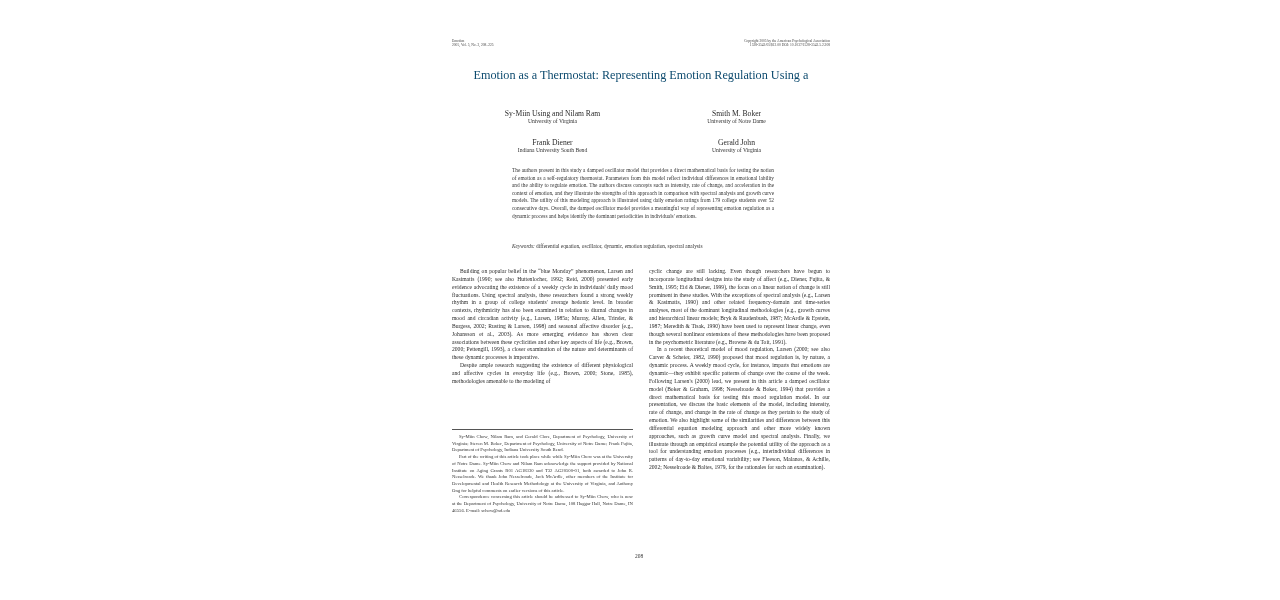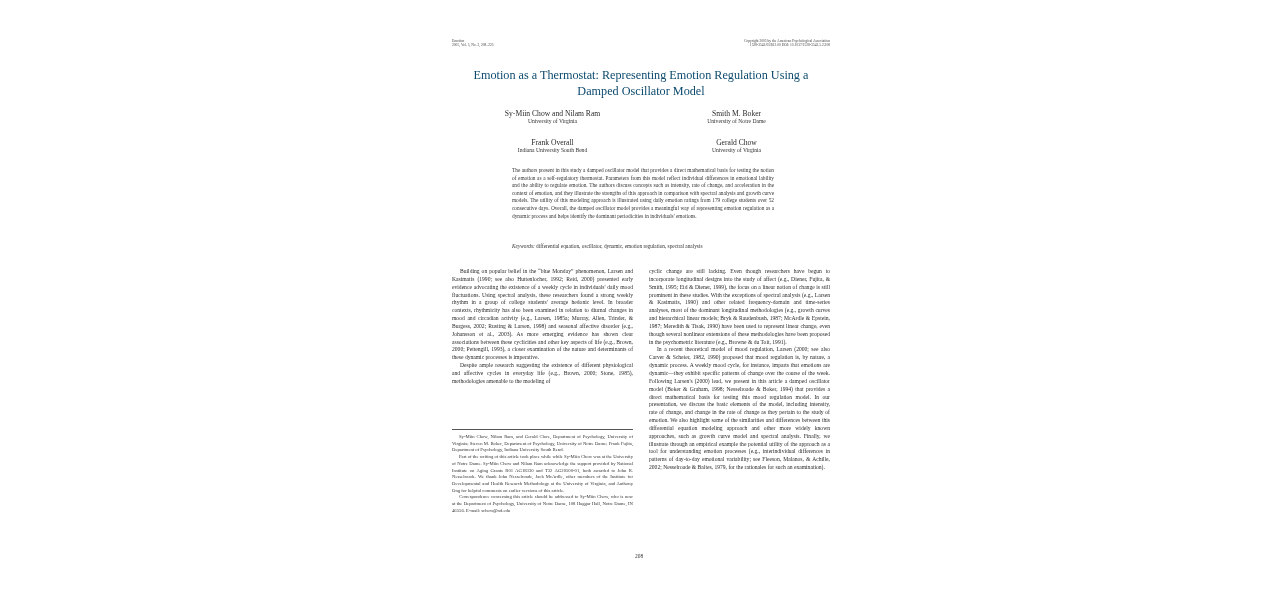--- a/index.html
+++ b/index.html
@@ -43,37 +43,36 @@
     <div>Emotion</div>
     <div>2005, Vol. 5, No. 2, 208–225</div>
   </div>
   <div class="hdr-right">
     <div>Copyright 2005 by the American Psychological Association</div>
     <div>1528-3542/05/$12.00   DOI: 10.1037/1528-3542.5.2.208</div>
   </div>
 
   <div class="title">
     <div>Emotion as a Thermostat: Representing Emotion Regulation Using a</div>
-    <div>Damped Oscillator Model</div>
   </div>
 
   <div class="author-block a1">
-    <div class="author-name">Sy-Miin Chow and Nilam Ram</div>
+    <div class="author-name">Sy-Miin Using and Nilam Ram</div>
     <div class="author-aff">University of Virginia</div>
   </div>
   <div class="author-block a2">
     <div class="author-name">Smith M. Boker</div>
     <div class="author-aff">University of Notre Dame</div>
   </div>
   <div class="author-block a3">
-    <div class="author-name">Frank Overall</div>
+    <div class="author-name">Frank Diener</div>
     <div class="author-aff">Indiana University South Bend</div>
   </div>
   <div class="author-block a4">
-    <div class="author-name">Gerald Chow</div>
+    <div class="author-name">Gerald John</div>
     <div class="author-aff">University of Virginia</div>
   </div>
 
   <div class="abstract">The authors present in this study a damped oscillator model that provides a direct mathematical basis for testing the notion of emotion as a self-regulatory thermostat. Parameters from this model reflect individual differences in emotional lability and the ability to regulate emotion. The authors discuss concepts such as intensity, rate of change, and acceleration in the context of emotion, and they illustrate the strengths of this approach in comparison with spectral analysis and growth curve models. The utility of this modeling approach is illustrated using daily emotion ratings from 179 college students over 52 consecutive days. Overall, the damped oscillator model provides a meaningful way of representing emotion regulation as a dynamic process and helps identify the dominant periodicities in individuals' emotions.</div>
   <div class="keywords">
     <i>Keywords:</i>
     <span>differential equation, oscillator, dynamic, emotion regulation, spectral analysis</span>
   </div>
 
   <div class="col col-left">

